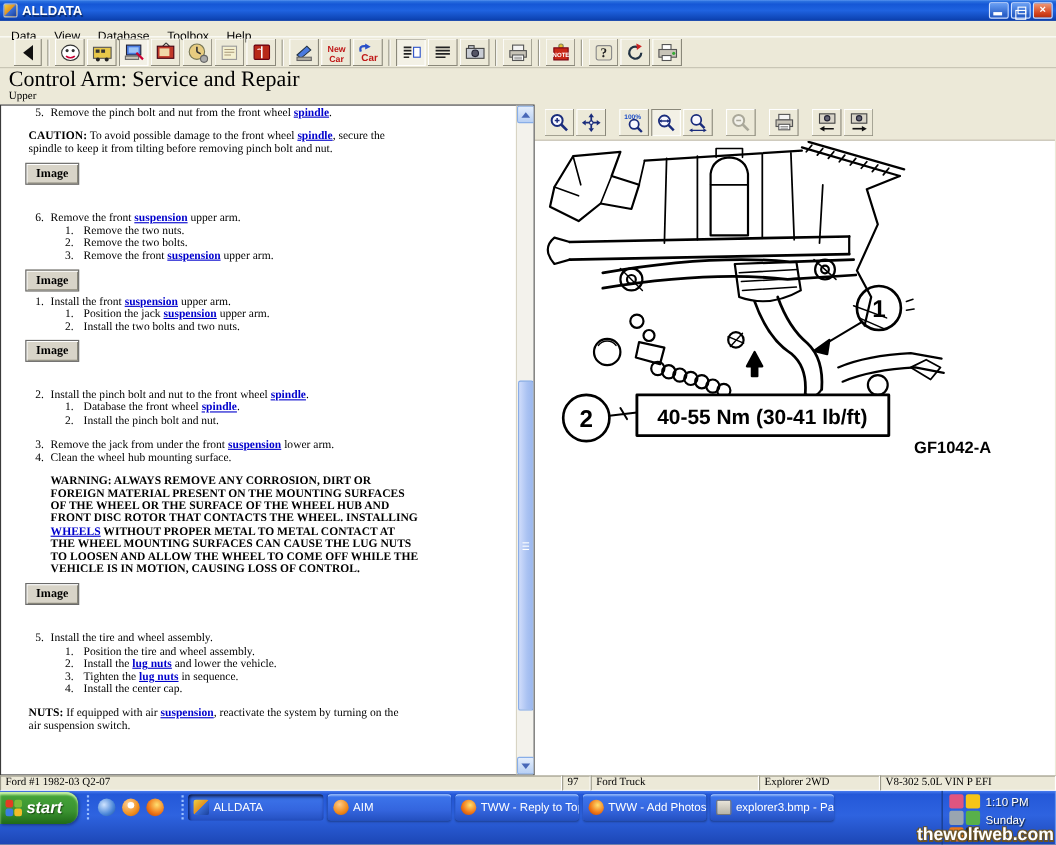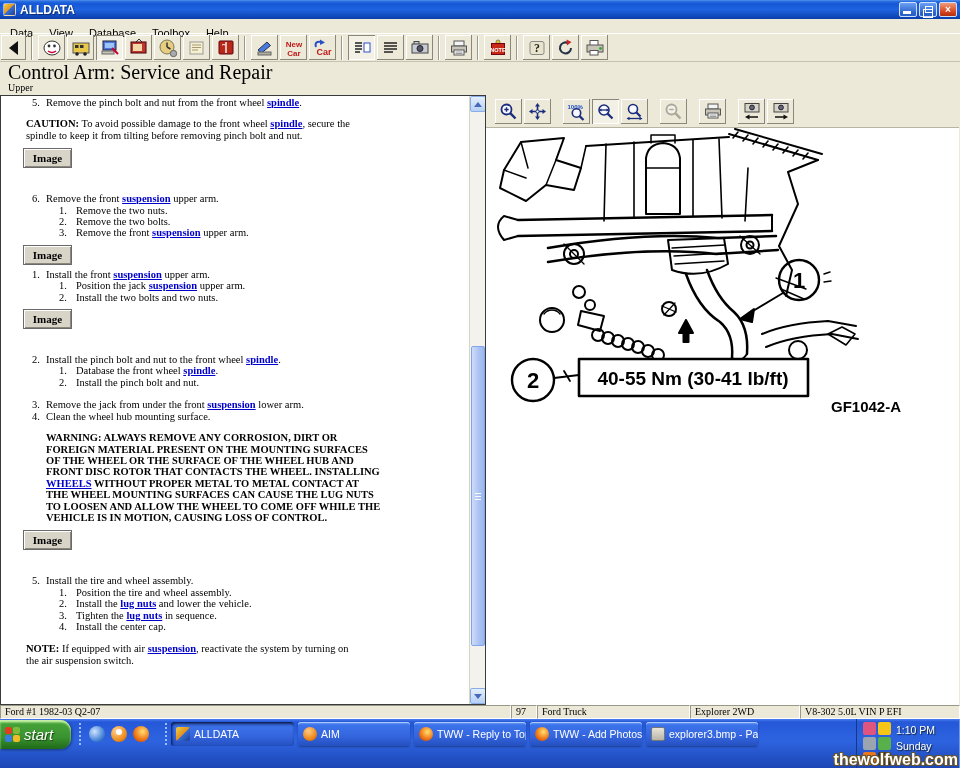--- a/index.html
+++ b/index.html
@@ -25,21 +25,21 @@
   .grest { position:absolute; left:5px; top:3px; width:8px; height:7px; border:1px solid #fff; background:transparent; }
   .grest:before { content:""; position:absolute; left:-3px; top:2px; width:8px; height:7px; border:1px solid #fff; }
 
   
   .menubar { position:absolute; left:0; top:19px; width:960px; height:15px;
     display:flex; align-items:center; font-size:11px; padding-left:2px;
     border-bottom:1px solid #fff; }
   .menuitem { padding:11px 8px; height:15px; line-height:15px; }
 
   .toolbar { position:absolute; left:0; top:34px; width:960px; height:28px;
-    display:flex; align-items:center; padding-left:0;
+    display:flex; align-items:center; padding-left:12px;
     border-bottom:1px solid #c6c2b2; }
   .tb { width:27px; height:25px; margin:0 1px; display:flex; align-items:center; justify-content:center;
     background:#ece9d8; box-shadow:inset -1px -1px 0 #8a887a, inset 1px 1px 0 #fff; }
   .tb.pressed { box-shadow:inset 1px 1px 0 #8a887a, inset -1px -1px 0 #fff; background:#f3f1e6; }
   .tb.wide { width:25px; }
   .tsep { width:2px; height:24px; margin:0 4px; border-left:1px solid #9a9889; border-right:1px solid #fff; }
 
   
   .pagehead { position:absolute; left:0; top:62px; width:960px; height:33px;
     font-family:"Liberation Serif",serif; padding:1px 8px; }
@@ -95,21 +95,21 @@
   .sf1 { width:511px; } .sf2 { width:26px; } .sf3 { width:153px; } .sf4 { width:110px; } .sf5 { flex:1; }
 
   
   .taskbar { position:absolute; left:0; top:719px; width:960px; height:49px;
     background:linear-gradient(180deg,#4b7ef0 0%,#2458d8 6%,#2e63e0 45%,#1c46b4 100%); }
   .taskrow { position:absolute; left:0; top:0; height:30px; width:855px; display:flex; align-items:center; }
   .start { height:29px; width:71px; border-radius:0 11px 11px 0; cursor:pointer;
     background:linear-gradient(180deg,#8cd478 0%,#44a238 14%,#3a9230 60%,#1f6a18 100%);
     box-shadow:inset 0 2px 2px #c8f0a8, 1px 1px 3px #0006;
     display:flex; align-items:center; padding-left:5px; gap:4px;
-    color:#fff; font-weight:normal; font-style:italic; font-size:15px; text-shadow:1px 1px 1px #1a4a12; }
+    color:#fff; font-weight:bold; font-style:italic; font-size:15px; text-shadow:1px 1px 1px #1a4a12; }
   .flag { width:15px; height:15px; display:grid; grid-template-columns:7px 7px; grid-template-rows:7px 7px; gap:1px; }
   .flag i { border-radius:2px; }
   .flag .r { background:#e33c23; } .flag .g { background:#7ebc3a; }
   .flag .bl { background:#3a7ee0; } .flag .y { background:#f2bc28; }
   .qlhandle { width:4px; height:22px; margin:0 2px 0 8px; border-left:2px dotted #9cc0ff; }
   .ql { display:flex; align-items:center; gap:6px; padding:0 8px 0 4px; }
   .qlicon { width:16px; height:16px; border-radius:50%; cursor:pointer; }
   .qli1 { background:radial-gradient(circle at 35% 35%,#cfe4ff,#4a86d8 60%,#1c4c9c); }
   .qli2 { background:radial-gradient(circle at 35% 30%,#ffd093,#f09020 60%,#c05808); position:relative; }
   .qli2:before { content:""; position:absolute; left:5px; top:3px; width:6px; height:6px; border-radius:50%; background:#fff; }
@@ -379,21 +379,21 @@
             <span class="tx"><span>Install the </span><span class="lnk">lug nuts</span><span> and lower the vehicle.</span></span>
           </div>
           <div class="blk sub">
             <span class="num">3.</span>
             <span class="tx"><span>Tighten the </span><span class="lnk">lug nuts</span><span> in sequence.</span></span>
           </div>
           <div class="blk sub">
             <span class="num">4.</span>
             <span class="tx"><span>Install the center cap.</span></span>
           </div>
-          <div class="blk para" style="margin-top: 11px;"><span class="tx"><span class="b">NOTE:</span><span> If equipped with air </span><span class="lnk">suspension</span><span>, reactivate the system by turning on the air suspension switch.</span></span></div>
+          <div class="blk para" style="margin-top: 11px;"><span class="tx"><span class="b">NUTS:</span><span> If equipped with air </span><span class="lnk">suspension</span><span>, reactivate the system by turning on the air suspension switch.</span></span></div>
         </div>
       <div class="vscroll">
         <div class="sbtn up">
             <span class="sarrow u"></span>
           </div>
         <div class="sthumb"></div>
         <div class="sbtn dn">
             <span class="sarrow d"></span>
           </div>
       </div>

